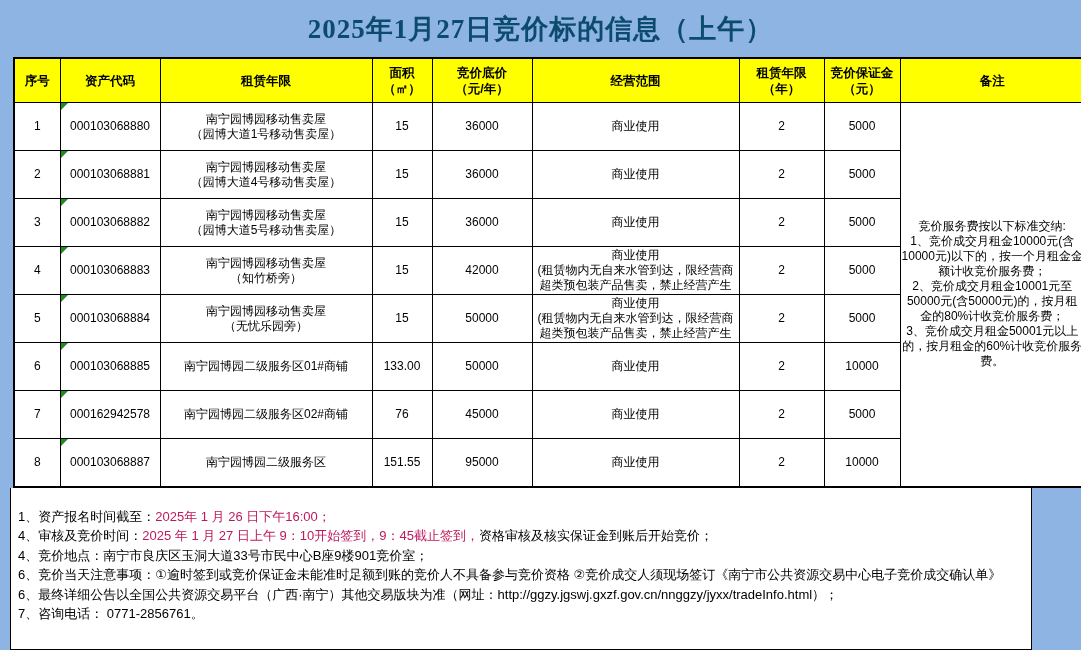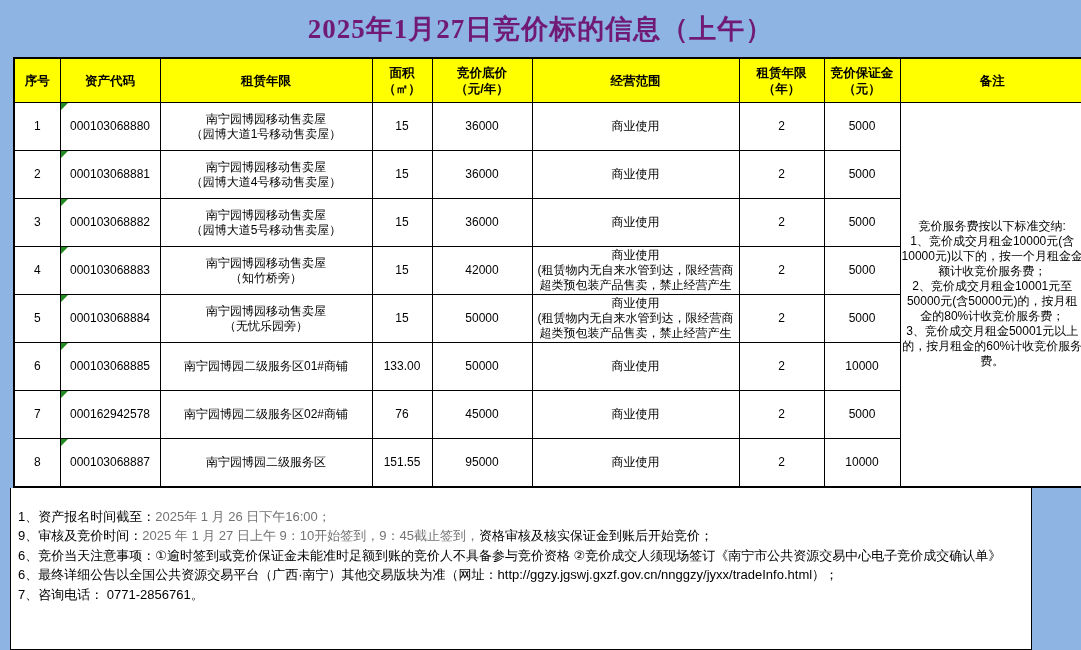--- a/index.html
+++ b/index.html
@@ -1,32 +1,32 @@
 <!DOCTYPE html>
 <html><head>
 <meta charset="utf-8">
 <style>
   html,body{margin:0;padding:0;}
   body{width:1081px;height:650px;font-family:"Liberation Sans","DejaVu Sans",sans-serif;}
   .page{position:relative;width:1081px;height:650px;background:#8DB4E2;overflow:hidden;}
   .title-bar{height:57px;display:flex;align-items:center;justify-content:center;
-    font-family:"Liberation Serif","DejaVu Serif",serif;font-size:27px;font-weight:bold;color:#701a75;letter-spacing:1px;}
+    font-family:"Liberation Serif","DejaVu Serif",serif;font-size:27px;font-weight:bold;color:#0c4a6e;letter-spacing:1px;}
   .content{margin:0 5px;width:1016px;padding-left:8px;}
   table.bid{border-collapse:collapse;table-layout:fixed;width:1071px;background:#fff;border:2px solid #000;}
   table.bid th,table.bid td{border:1px solid #000;text-align:center;vertical-align:middle;
     color:#000;font-size:12px;line-height:15px;white-space:pre-line;overflow:hidden;padding:0 1px;}
   table.bid thead th{background:#FFFF00;font-weight:bold;height:43px;font-size:12.5px;line-height:16px;}
   table.bid tbody tr{height:48px;}
   td.c-code{position:relative;font-size:13px;margin-left:44px;}
   .tri{position:absolute;top:0;left:0;width:0;height:0;border-top:7px solid #228B22;border-right:7px solid transparent;}
   td.c-remark{text-align:left;vertical-align:middle;padding:2px 4px;font-size:12px;line-height:15.5px;}
   .notes{background:#fff;margin:0 -3px;border:1px solid #000;border-top:none;height:142px;
     padding:19px 6px 0 7px;font-size:13px;line-height:19.5px;color:#000;}
   .note-line{white-space:nowrap;overflow:hidden;}
-  .red{color:#737373;}
+  .red{color:#be185d;}
 </style>
 </head>
 <body>
 
 <div class="page">
   <div class="title-bar">2025年1月27日竞价标的信息（上午）</div>
 
   <div class="content">
     <table class="bid">
       <colgroup>
@@ -149,19 +149,20 @@
           <td>95000</td>
           <td>商业使用</td>
           <td>2</td>
           <td>10000</td>
         </tr>
       </tbody>
     </table>
 
     <div class="notes">
       <div class="note-line"><span>1、资产报名时间截至：</span><span class="red">2025年 1 月 26 日下午16:00；</span></div>
-      <div class="note-line"><span>9、审核及竞价时间：</span><span class="red">2025 年 1 月 27 日上午 9：10开始签到，9：45截止签到，</span><span>资格审核及核实保证金到账后开始竞价；</span></div>
+      <div class="note-line"><span>4、审核及竞价时间：</span><span class="red">2025 年 1 月 27 日上午 9：10开始签到，9：45截止签到，</span><span>资格审核及核实保证金到账后开始竞价；</span></div>
+      <div class="note-line"><span>4、竞价地点：南宁市良庆区玉洞大道33号市民中心B座9楼901竞价室；</span></div>
       <div class="note-line"><span>6、竞价当天注意事项：①逾时签到或竞价保证金未能准时足额到账的竞价人不具备参与竞价资格 ②竞价成交人须现场签订《南宁市公共资源交易中心电子竞价成交确认单》</span></div>
       <div class="note-line"><span>6、最终详细公告以全国公共资源交易平台（广西·南宁）其他交易版块为准（网址：http://ggzy.jgswj.gxzf.gov.cn/nnggzy/jyxx/tradeInfo.html）；</span></div>
       <div class="note-line"><span>7、咨询电话： 0771-2856761。</span></div>
     </div>
   </div>
 </div>
 
 </body></html>

